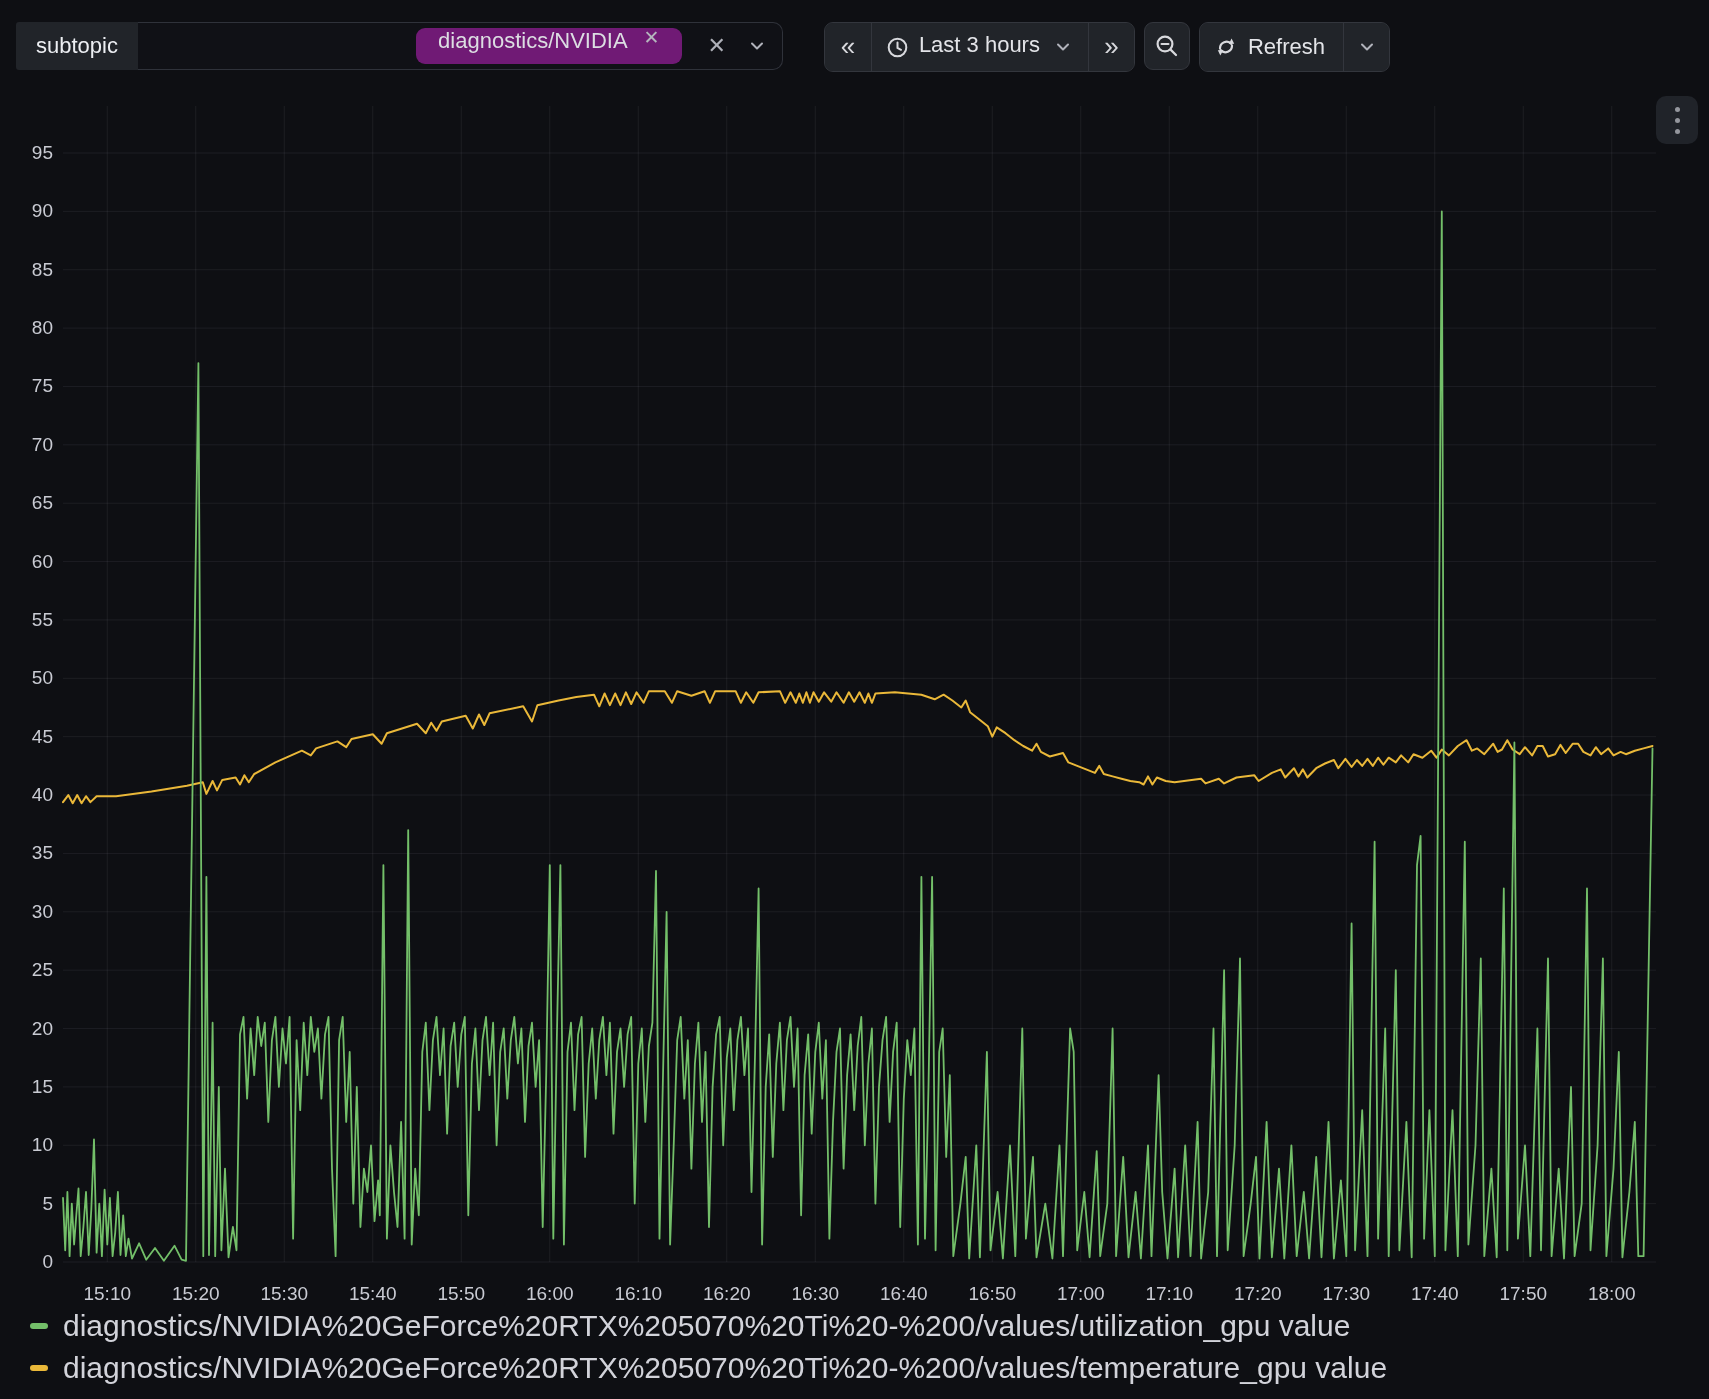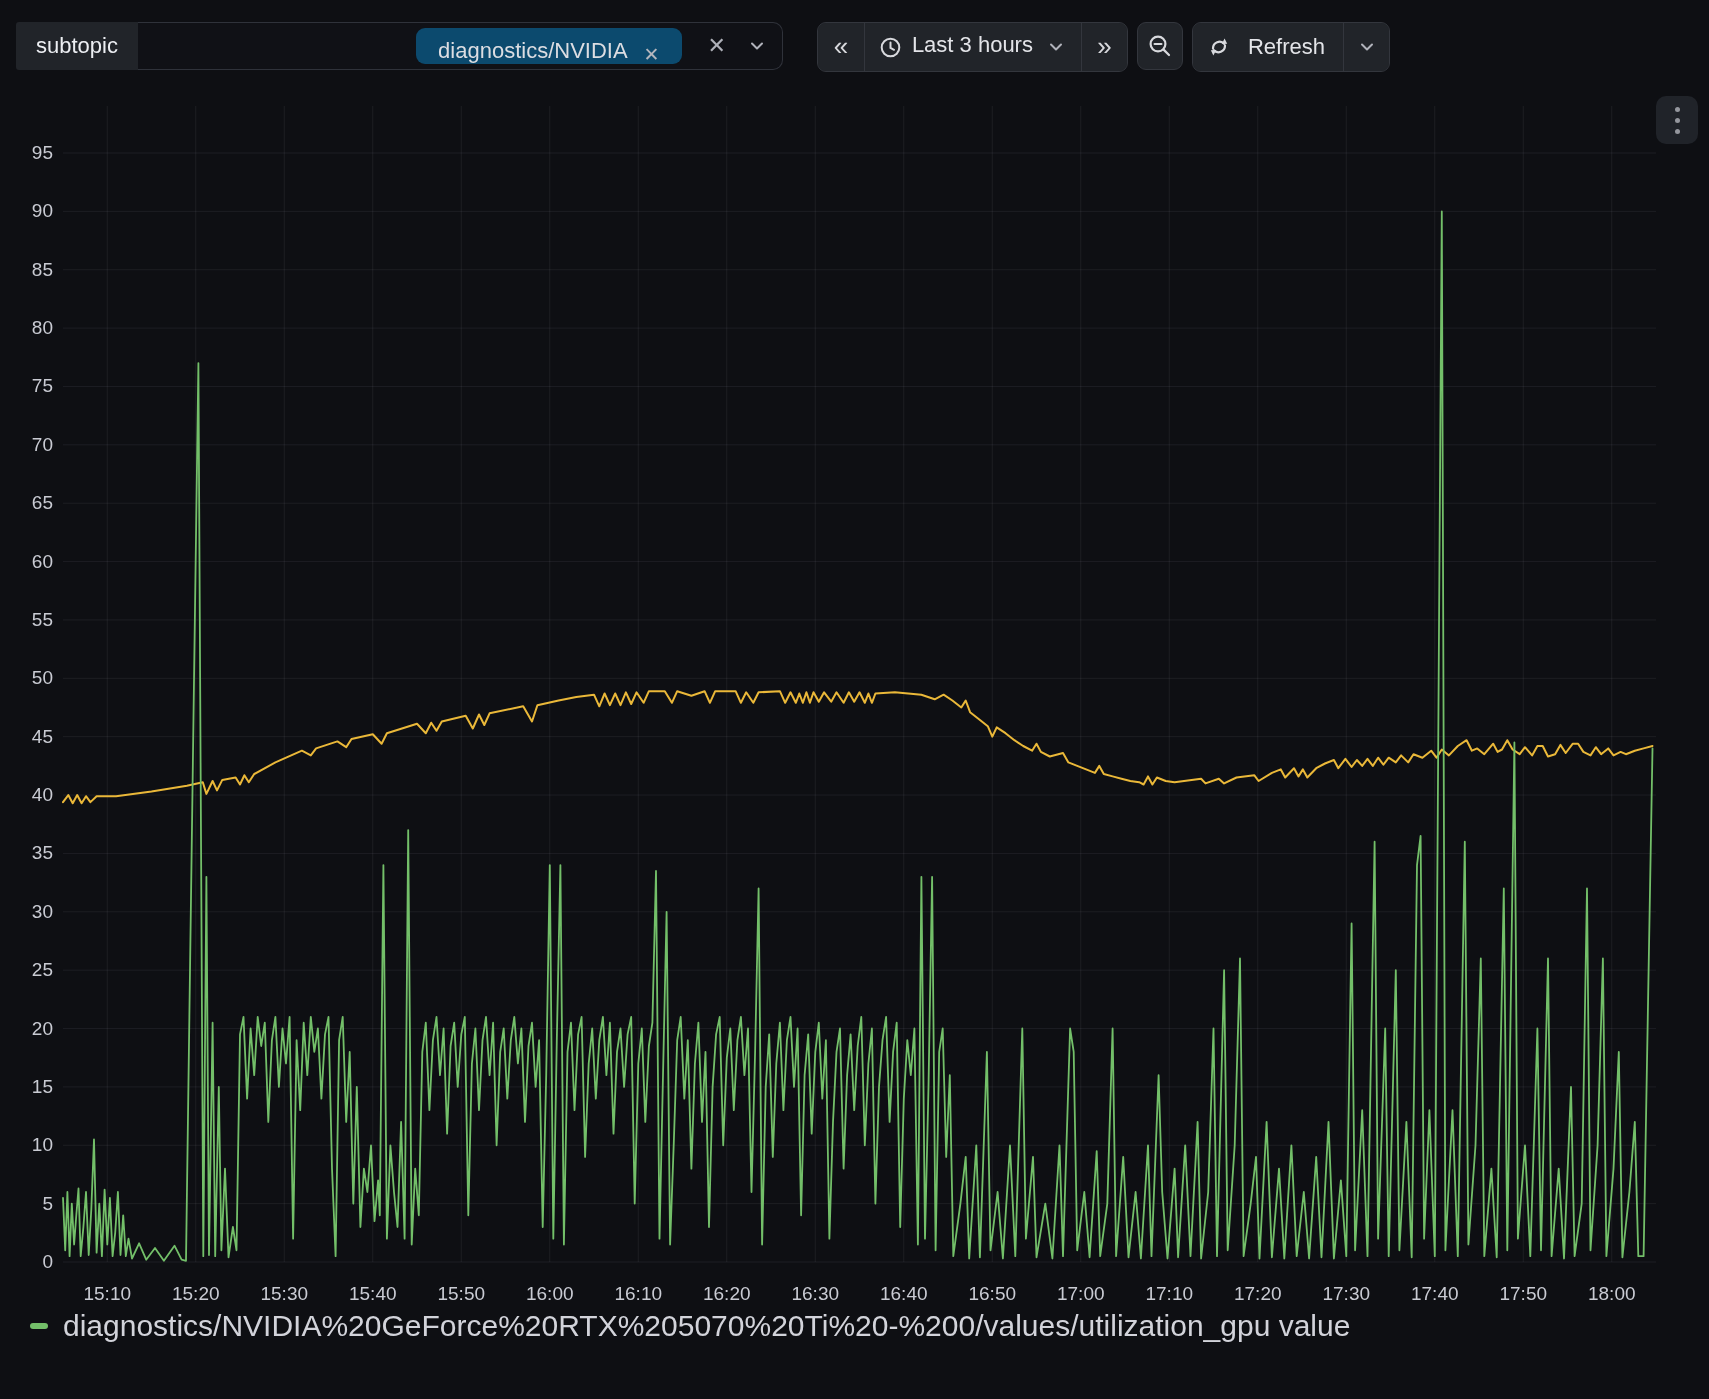--- a/index.html
+++ b/index.html
@@ -11,37 +11,37 @@
   }
   
   .topbar{position:absolute;left:16px;top:22px;width:1374px;height:48px;
     display:flex;justify-content:space-between;align-items:stretch;}
   .var-control{display:flex;height:48px;}
   .var-label{background:#212429;border-radius:3px 0 0 3px;display:flex;align-items:center;
     padding:0 20px;font-size:22px;color:#eceef2;white-space:nowrap;}
   .var-value{width:616px;border:1px solid #2f323a;border-left:none;border-radius:0 10px 10px 0;
     background:#101116;display:flex;align-items:center;justify-content:flex-end;padding:0 14px;
     cursor:pointer;}
-  .var-pill{background:#0c4a6e;border-radius:9px;height:36px;display:flex;align-items:flex-end;
+  .var-pill{background:#701a75;border-radius:9px;height:36px;display:flex;align-items:flex-start;
     padding:0 22px;font-size:22px;color:#dcdde2;white-space:nowrap;cursor:pointer;}
   .pill-x{margin-left:16px;color:#b4b6bd;font-size:19px;line-height:1;cursor:pointer;}
   .clear-x{color:#aeb0b8;font-size:22px;line-height:1;margin:0 20px 0 26px;cursor:pointer;}
   .chev{display:flex;align-items:center;cursor:pointer;}
   
   .time-controls{display:flex;gap:9px;height:48px;}
   .btn-group{display:flex;height:48px;border-radius:9px;overflow:hidden;
     border:1px solid #33363d;background:#212429;}
   .btn{appearance:none;background:#212429;border:none;color:#d8d9dd;display:flex;
     align-items:center;justify-content:center;height:100%;cursor:pointer;
     font-family:"Liberation Sans",sans-serif;font-size:22px;padding:0 14px;}
   .btn + .btn{border-left:1px solid #33363d;}
   .btn.square{width:46px;padding:0;}
   .glyph{font-size:26px;color:#d8d9dd;line-height:1;transform:translateY(-1px);}
   .picker-text{margin:0 12px 4px 10px;white-space:nowrap;color:#e3e4e8;}
-  .refresh-text{margin:0 4px 0 17px;white-space:nowrap;color:#e3e4e8;}
+  .refresh-text{margin:0 4px 0 10px;white-space:nowrap;color:#e3e4e8;}
   .solo{border:1px solid #33363d;border-radius:9px;background:#212429;}
   
   .kebab{position:absolute;right:11px;top:96px;width:42px;height:48px;background:#202329;
     border:none;border-radius:10px;display:flex;flex-direction:column;gap:6px;
     align-items:center;justify-content:center;cursor:pointer;}
   .kebab i{width:5px;height:5px;border-radius:50%;background:#94969d;display:block;}
   #chart{position:absolute;left:0;top:100px;}
   .tick-label{font-family:"Liberation Sans",sans-serif;font-size:19px;fill:#c9cbd3;}
   
   .legend{position:absolute;left:30px;top:1312px;display:flex;flex-direction:column;}
@@ -206,13 +206,17 @@
     <text x="1611.75" y="1200" text-anchor="middle" class="tick-label">18:00</text>
     <polyline points="63.0,702.1 68.3,695.1 72.7,703.2 77.2,695.1 81.6,703.2 86.0,696.2 90.4,702.1 96.6,696.2 116.1,696.2 151.5,691.6 186.9,685.7 202.8,682.2 206.4,693.9 212.6,681.0 217.0,690.4 222.3,679.9 235.6,677.5 240.0,684.5 244.4,675.2 248.8,682.2 254.2,674.0 275.4,662.4 301.9,650.7 310.8,655.4 316.1,648.4 337.4,641.4 346.2,647.2 351.5,639.0 372.8,634.3 381.6,643.7 386.9,633.2 417.0,623.8 425.8,633.2 431.2,622.7 436.5,630.8 441.8,621.5 465.7,615.7 472.8,628.5 479.0,614.5 484.3,625.0 489.6,613.3 523.2,606.3 532.0,621.5 537.4,605.2 558.6,600.5 576.3,597.0 594.0,594.7 599.3,606.3 604.6,593.5 609.9,605.2 615.2,593.5 620.5,605.2 625.9,592.3 631.2,604.0 636.5,592.3 643.6,602.8 648.9,591.2 664.8,591.2 671.9,602.8 677.2,591.2 691.4,595.8 704.6,591.2 709.9,602.8 715.2,591.2 735.6,591.2 740.9,602.8 746.2,592.3 753.3,602.8 758.6,592.3 779.9,591.2 785.2,602.8 790.5,592.3 795.8,602.8 799.3,593.5 802.9,602.8 806.4,592.3 809.9,602.8 813.5,592.3 818.8,601.7 824.1,592.3 831.2,601.7 836.5,592.3 843.6,602.8 848.9,592.3 854.2,601.7 859.5,592.3 864.8,602.8 868.4,593.5 871.9,602.8 875.4,593.5 894.9,592.3 921.4,594.7 934.7,599.3 943.6,594.7 952.4,600.5 961.3,607.5 965.7,600.5 970.1,612.2 979.0,619.2 987.8,626.2 992.3,636.7 996.7,627.3 1005.5,633.2 1014.4,640.2 1023.2,646.0 1032.1,650.7 1036.5,643.7 1040.9,651.9 1049.8,656.5 1063.0,653.0 1068.4,662.4 1077.2,665.9 1086.1,669.4 1094.9,672.9 1099.3,665.9 1103.8,674.0 1112.6,676.4 1121.5,678.7 1130.3,681.0 1139.2,682.2 1143.6,684.5 1148.0,676.4 1152.4,684.5 1156.9,677.5 1165.7,681.0 1174.6,682.2 1201.1,678.7 1205.5,683.4 1218.8,678.7 1224.1,683.4 1236.5,677.5 1254.2,675.2 1258.6,681.0 1271.9,672.9 1280.8,669.4 1285.2,677.5 1294.0,668.2 1298.5,676.4 1302.9,669.4 1307.3,677.5 1316.2,668.2 1325.0,663.5 1333.9,660.0 1338.3,668.2 1345.4,658.9 1351.6,667.0 1356.9,660.0 1362.2,665.9 1367.5,658.9 1372.8,665.9 1378.1,657.7 1383.4,664.7 1388.7,657.7 1395.8,662.4 1401.1,655.4 1408.2,662.4 1413.5,654.2 1422.4,657.7 1431.2,650.7 1436.5,657.7 1441.8,649.5 1448.9,655.4 1457.8,646.0 1466.6,640.2 1471.9,650.7 1477.2,648.4 1484.3,654.2 1493.2,643.7 1497.6,651.9 1502.0,649.5 1507.3,640.2 1512.6,649.5 1519.7,654.2 1525.0,647.2 1532.1,655.4 1537.4,646.0 1542.7,646.0 1548.0,656.5 1555.1,654.2 1560.4,644.9 1565.7,653.0 1572.8,643.7 1578.1,643.7 1583.4,651.9 1590.5,655.4 1595.8,647.2 1601.1,654.2 1608.2,648.4 1613.5,655.4 1620.6,651.9 1625.9,654.2 1634.8,650.7 1643.6,648.4 1652.5,646.0" fill="none" stroke="#eab839" stroke-width="2" stroke-linejoin="round" stroke-linecap="round"></polyline>
     <polyline points="63.0,1097.8 65.2,1150.3 67.4,1092.0 69.6,1156.2 71.8,1103.6 74.1,1144.5 76.3,1115.3 78.5,1088.5 80.7,1156.2 83.4,1127.0 86.0,1092.0 88.7,1155.0 91.3,1109.5 94.0,1039.4 96.6,1152.7 99.3,1103.6 101.9,1156.2 104.6,1089.6 107.3,1144.5 109.9,1097.8 112.6,1156.2 115.2,1132.8 117.9,1092.0 120.5,1155.0 123.2,1115.3 125.8,1156.2 128.5,1138.7 132.0,1158.5 139.1,1143.3 146.2,1159.7 155.0,1148.0 163.9,1160.8 174.5,1145.7 181.6,1159.7 186.0,1160.8 198.4,263.1 203.3,1156.2 206.4,776.8 209.0,1155.0 212.6,922.7 215.2,1156.2 218.8,986.9 221.4,1150.3 225.0,1068.6 228.5,1157.3 232.9,1127.0 236.5,1150.3 240.0,934.4 243.5,916.9 247.1,998.6 250.6,928.5 254.2,975.2 257.7,916.9 261.2,946.0 264.8,922.7 268.3,1021.9 271.9,940.2 275.4,916.9 278.9,986.9 282.5,928.5 286.0,963.5 289.6,916.9 293.1,1138.7 296.6,940.2 300.2,1010.2 303.7,922.7 307.3,975.2 310.8,916.9 314.3,951.9 317.9,928.5 321.4,998.6 325.0,934.4 328.5,916.9 332.0,1068.6 335.6,1156.2 339.1,940.2 342.7,916.9 346.2,1021.9 349.7,951.9 353.3,1103.6 356.8,986.9 360.4,1127.0 363.9,1068.6 367.4,1092.0 371.0,1045.3 374.5,1121.1 378.1,1080.3 379.8,1115.3 383.4,765.1 386.9,1138.7 390.4,1045.3 394.0,1092.0 397.5,1127.0 401.1,1021.9 404.6,1138.7 408.2,730.1 411.7,1144.5 415.2,1068.6 418.8,1115.3 422.3,951.9 425.8,922.7 429.4,1010.2 432.9,940.2 436.5,916.9 440.0,975.2 443.6,928.5 447.1,1033.6 450.6,946.0 454.2,922.7 457.7,986.9 461.3,934.4 464.8,916.9 468.3,1115.3 471.9,963.5 475.4,928.5 479.0,1010.2 482.5,940.2 486.0,916.9 489.6,975.2 493.1,922.7 496.6,1045.3 500.2,951.9 503.7,928.5 507.3,998.6 510.8,940.2 514.3,916.9 517.9,963.5 521.4,928.5 525.0,1021.9 528.5,946.0 532.0,922.7 535.6,986.9 539.1,940.2 542.7,1127.0 546.2,975.2 549.8,765.1 553.3,1138.7 556.8,940.2 560.4,765.1 563.9,1144.5 567.5,951.9 571.0,922.7 574.5,1010.2 578.1,934.4 581.6,916.9 585.1,1056.9 588.7,963.5 592.2,928.5 595.8,998.6 599.3,940.2 602.9,916.9 606.4,975.2 609.9,922.7 613.5,1033.6 617.0,951.9 620.5,928.5 624.1,986.9 627.6,934.4 631.2,916.9 634.7,1103.6 638.3,963.5 641.8,928.5 645.3,1021.9 648.9,946.0 652.4,922.7 656.0,770.9 659.5,1138.7 663.0,975.2 666.6,811.8 670.1,1144.5 673.7,1045.3 677.2,940.2 680.7,916.9 684.3,998.6 687.8,940.2 691.4,1068.6 694.9,963.5 698.4,922.7 702.0,1021.9 705.5,951.9 709.0,1127.0 712.6,986.9 716.1,934.4 719.7,916.9 723.2,1045.3 726.8,957.7 730.3,928.5 733.8,1010.2 737.4,940.2 740.9,916.9 744.4,975.2 748.0,928.5 751.5,1092.0 755.1,951.9 758.6,788.4 762.1,1144.5 765.7,986.9 769.2,934.4 772.8,1056.9 776.3,963.5 779.9,922.7 783.4,1010.2 786.9,940.2 790.5,916.9 794.0,986.9 797.6,928.5 801.1,1115.3 804.6,975.2 808.2,934.4 811.7,1033.6 815.3,951.9 818.8,922.7 822.3,998.6 825.9,940.2 829.4,1138.7 833.0,1021.9 836.5,951.9 840.0,928.5 843.6,1068.6 847.1,975.2 850.6,934.4 854.2,1010.2 857.7,946.0 861.3,916.9 864.8,1045.3 868.4,963.5 871.9,928.5 875.4,1103.6 879.0,986.9 882.5,940.2 886.1,916.9 889.6,1021.9 893.1,951.9 896.7,922.7 900.2,1127.0 903.8,998.6 907.3,940.2 910.8,975.2 914.4,928.5 917.9,1144.5 921.4,776.8 925.0,1138.7 928.5,986.9 932.1,776.8 935.6,1150.3 939.2,951.9 942.7,928.5 946.2,1056.9 949.8,975.2 953.3,1156.2 960.4,1103.6 965.7,1056.9 969.2,1158.5 976.3,1045.3 979.9,1157.3 986.9,951.9 990.5,1150.3 997.6,1092.0 1002.9,1158.5 1010.0,1045.3 1015.3,1156.2 1022.3,928.5 1025.9,1138.7 1033.0,1056.9 1036.5,1157.3 1045.3,1103.6 1052.4,1158.5 1059.5,1045.3 1063.0,1156.2 1070.1,928.5 1073.7,951.9 1077.2,1150.3 1084.3,1092.0 1089.6,1157.3 1096.7,1051.1 1100.2,1156.2 1107.3,1103.6 1112.6,928.5 1116.1,1156.2 1123.2,1056.9 1128.5,1157.3 1135.6,1092.0 1140.9,1158.5 1148.0,1045.3 1151.5,1156.2 1158.6,975.2 1162.2,1092.0 1167.5,1158.5 1174.6,1068.6 1178.1,1157.3 1185.2,1045.3 1190.5,1156.2 1197.6,1021.9 1201.1,1158.5 1208.2,1092.0 1213.5,928.5 1217.0,1156.2 1224.1,870.2 1227.7,1150.3 1234.7,1045.3 1240.0,858.5 1243.6,1156.2 1250.7,1103.6 1256.0,1056.9 1259.5,1158.5 1266.6,1021.9 1271.9,1157.3 1279.0,1068.6 1284.3,1158.5 1291.4,1045.3 1296.7,1156.2 1303.8,1092.0 1309.1,1158.5 1316.2,1056.9 1321.5,1157.3 1328.5,1021.9 1333.9,1158.5 1340.9,1080.3 1346.3,1156.2 1351.6,823.5 1355.1,1150.3 1362.2,1010.2 1367.5,1156.2 1374.6,741.7 1378.1,1138.7 1385.2,928.5 1388.7,1156.2 1395.8,870.2 1399.4,1150.3 1406.4,1021.9 1411.7,1157.3 1417.0,765.1 1420.6,735.9 1424.1,1138.7 1429.4,1010.2 1434.8,1156.2 1441.8,111.4 1445.4,1150.3 1452.5,1010.2 1457.8,1156.2 1464.8,741.7 1468.4,1144.5 1475.5,1045.3 1480.8,858.5 1484.3,1156.2 1491.4,1068.6 1496.7,1157.3 1503.8,788.4 1507.3,1150.3 1514.4,642.5 1517.9,1138.7 1525.0,1045.3 1530.3,1156.2 1537.4,928.5 1541.0,1150.3 1548.0,858.5 1551.6,1156.2 1558.7,1068.6 1564.0,1158.5 1571.0,986.9 1574.6,1156.2 1581.7,1103.6 1587.0,788.4 1590.5,1150.3 1597.6,1045.3 1602.9,858.5 1606.4,1156.2 1613.5,1068.6 1618.8,951.9 1622.4,1157.3 1629.4,1092.0 1634.8,1021.9 1638.3,1156.2 1643.6,1156.2 1652.5,648.4" fill="none" stroke="#73bf69" stroke-width="1.8" stroke-linejoin="round" stroke-linecap="round"></polyline>
   </svg>
 
 <div class="legend">
   <div class="legend-row">
     <span class="swatch" style="background: rgb(115, 191, 105);"></span>
     <span class="legend-text">diagnostics/NVIDIA%20GeForce%20RTX%205070%20Ti%20-%200/values/utilization_gpu value</span>
   </div>
+  <div class="legend-row">
+    <span class="swatch" style="background: rgb(234, 184, 57);"></span>
+    <span class="legend-text">diagnostics/NVIDIA%20GeForce%20RTX%205070%20Ti%20-%200/values/temperature_gpu value</span>
+  </div>
 </div>
 
 </body></html>

